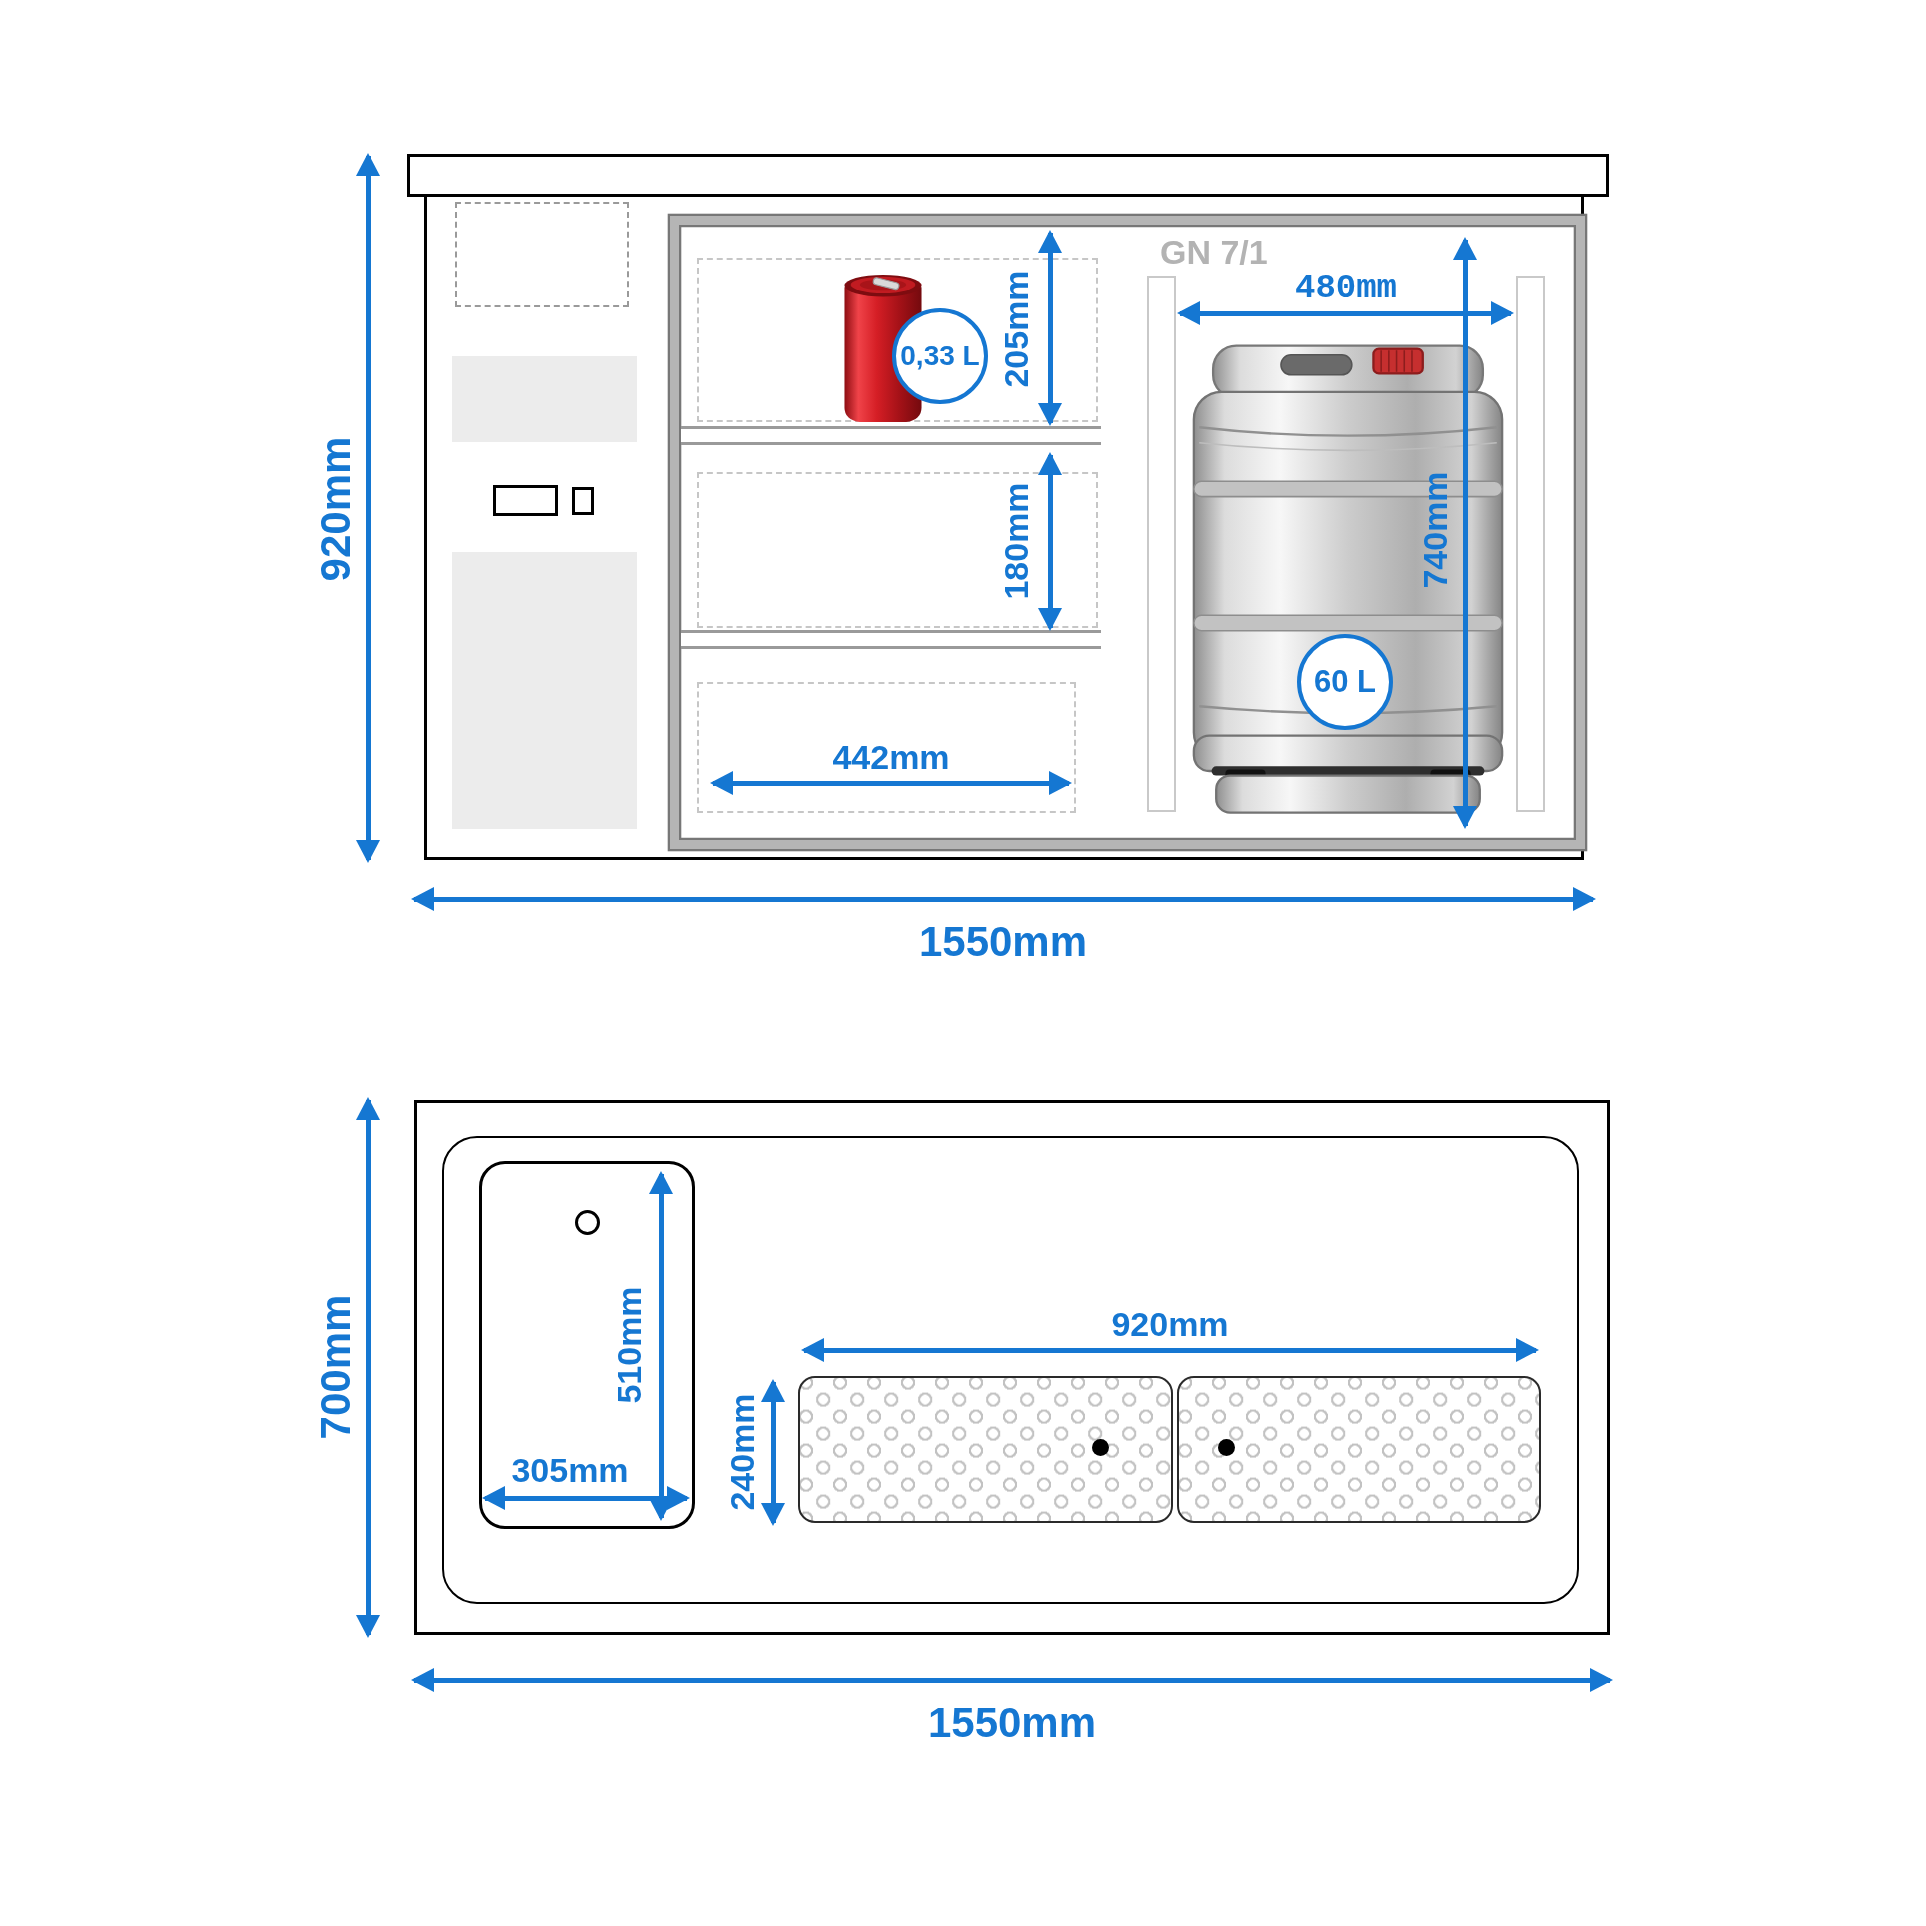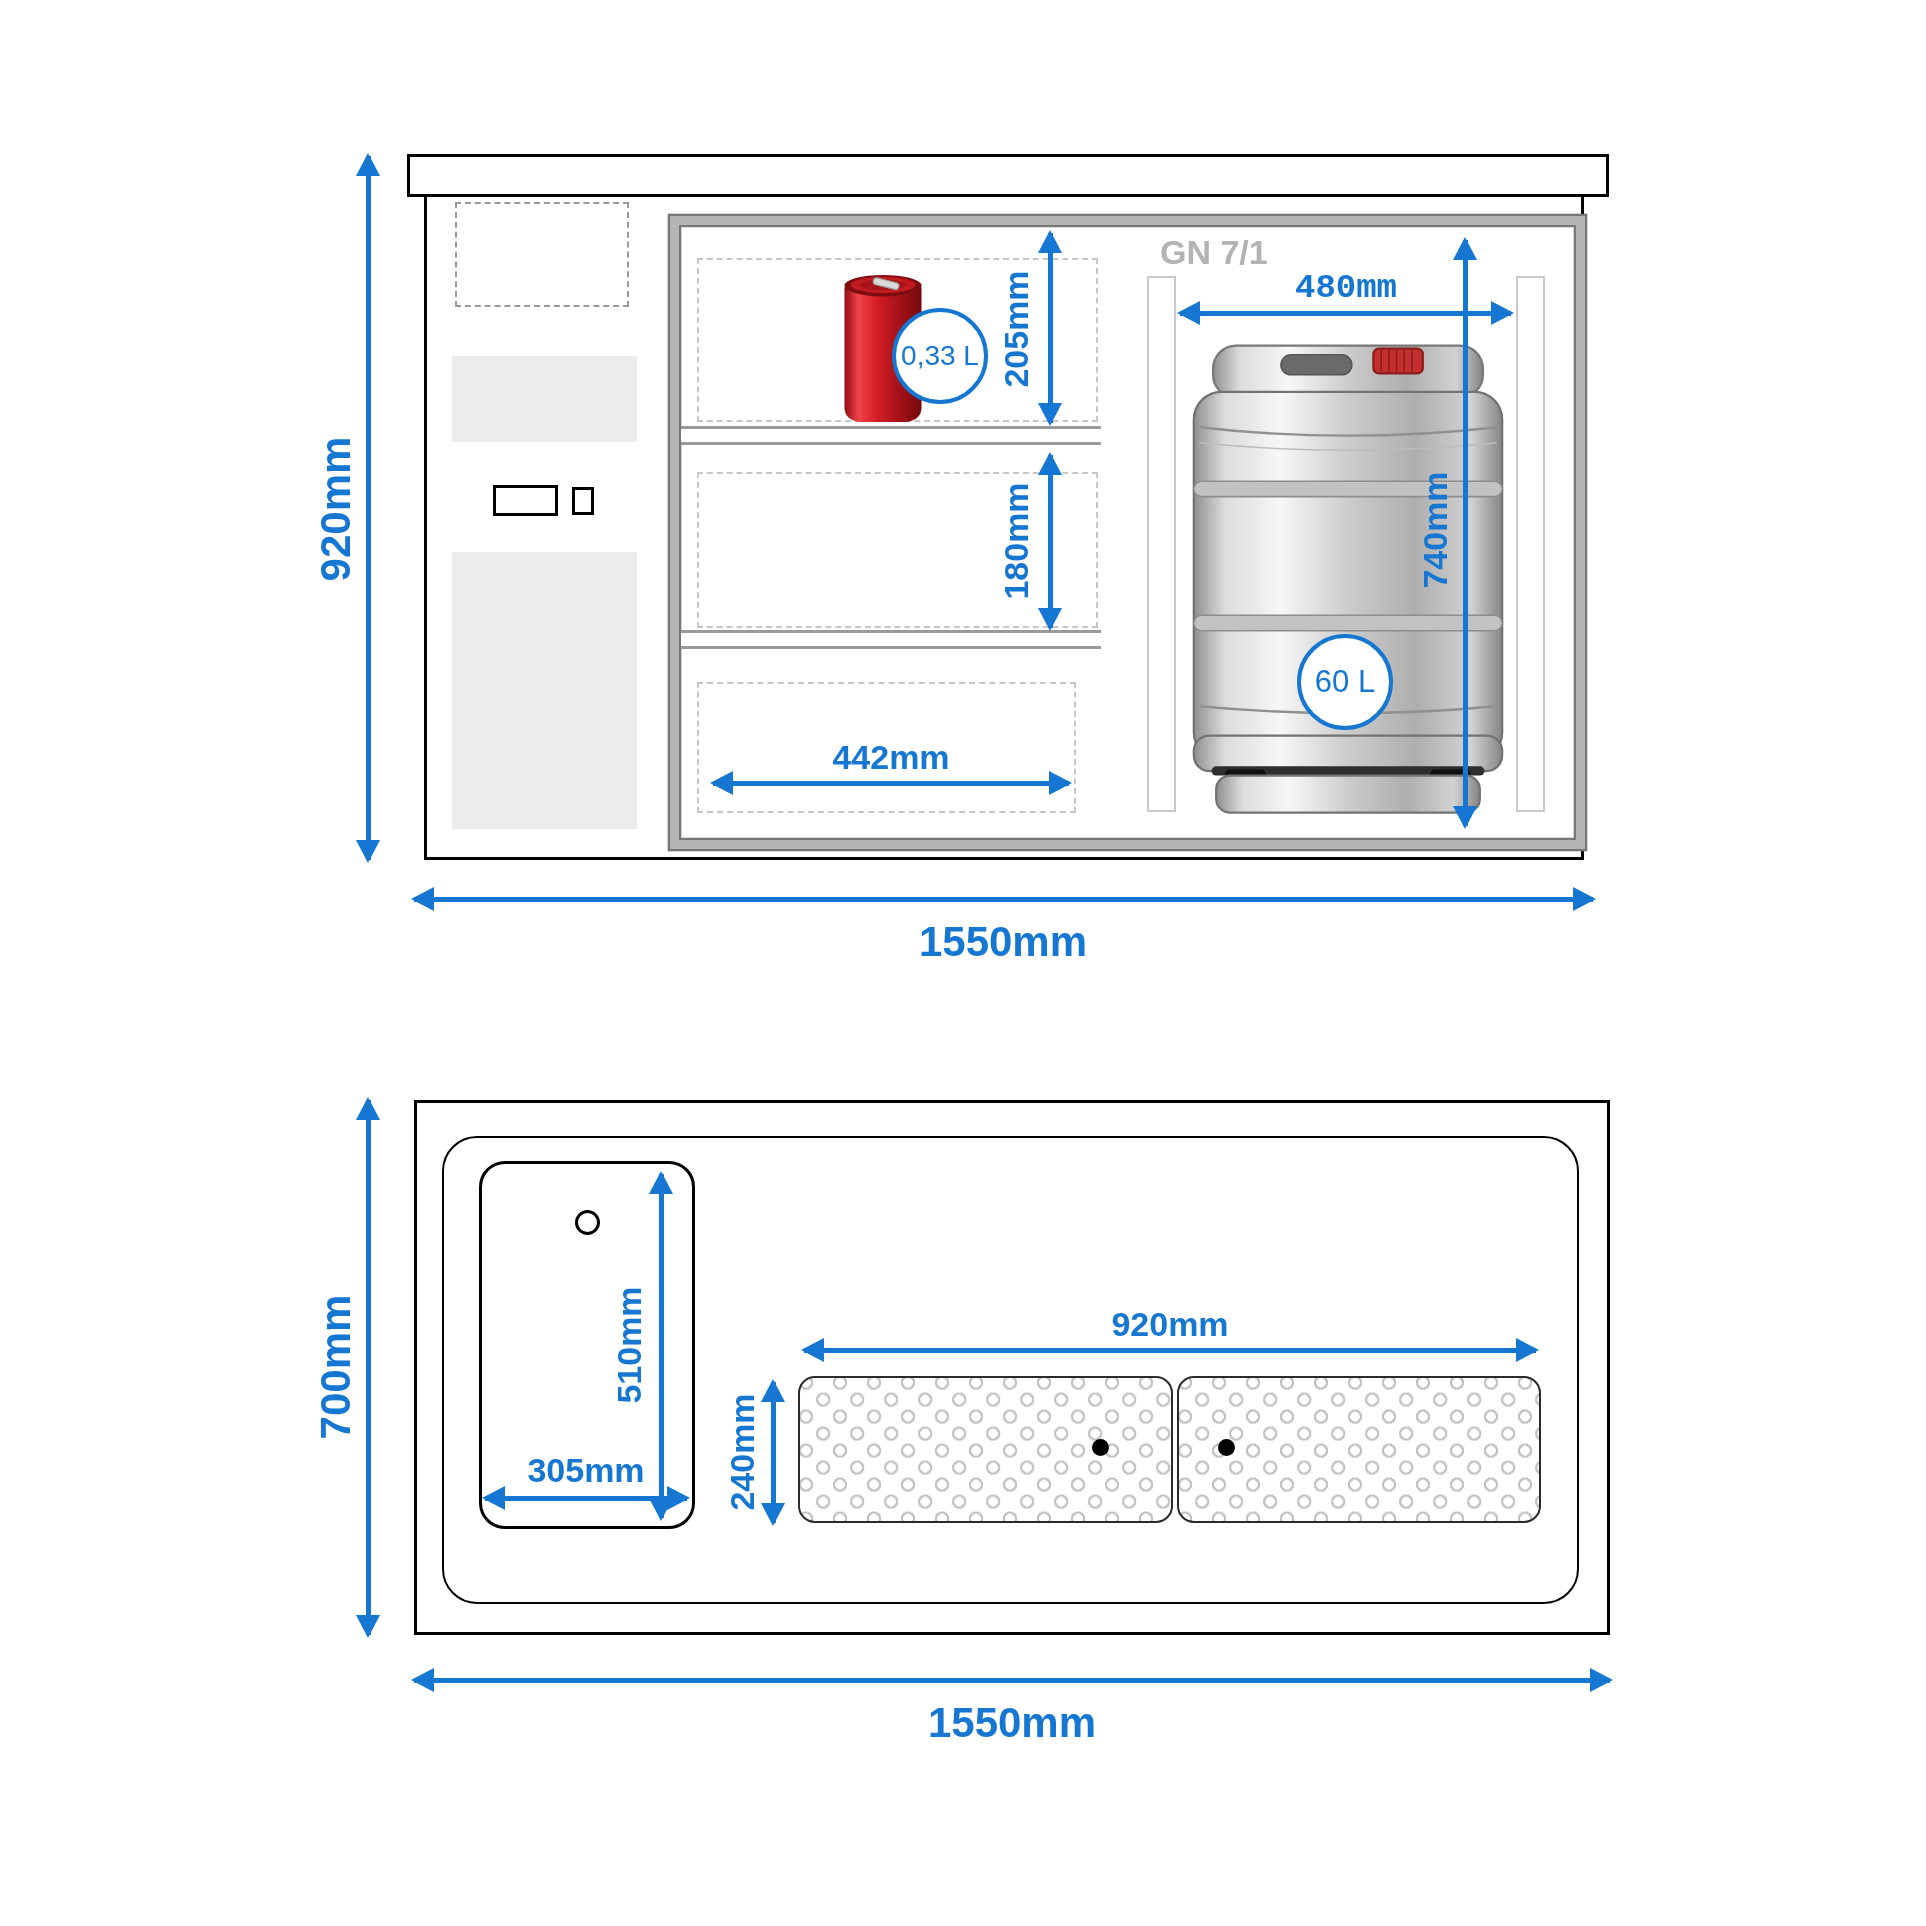--- a/index.html
+++ b/index.html
@@ -21,21 +21,21 @@
   .dimv::after{content:"";position:absolute;bottom:-3.1px;left:50%;transform:translateX(-50%);
     width:0;height:0;border-left:12.3px solid transparent;border-right:12.3px solid transparent;
     border-top:23px solid currentColor;}
   .dim-label{position:absolute;color:#1577d2;font-weight:bold;font-size:34px;white-space:nowrap;
     transform:translate(-50%,-50%);}
   .dim-label.lg{font-size:42px;}
   .dim-label.vert{transform:translate(-50%,-50%) rotate(-90deg);}
   .gn-label{position:absolute;color:#b3b3b3;font-weight:bold;font-size:34px;white-space:nowrap;}
   .badge{position:absolute;width:96px;height:96px;border-radius:50%;border:4.6px solid #1577d2;
     background:#fff;box-sizing:border-box;display:flex;align-items:center;justify-content:center;
-    font-weight:normal;color:#1577d2;font-size:28px;z-index:6;}
+    font-weight:bold;color:#1577d2;font-size:28px;z-index:6;}
   .outline-black{border:3.1px solid #000;background:#fff;box-sizing:border-box;}
   .dashed-gray{border:2.3px dashed #9a9a9a;box-sizing:border-box;}
   .dashed-light{border:2.3px dashed #c6c6c6;box-sizing:border-box;}
   .shelf-board{position:absolute;border-top:3.1px solid #9a9a9a;border-bottom:3.1px solid #9a9a9a;
     background:#fff;box-sizing:border-box;}
   .gray-fill{position:absolute;background:#ececec;}
   .frame{position:absolute;border:9.2px solid #b5b5b5;background:#fff;box-sizing:border-box;
     box-shadow:0 0 0 2.3px #777, inset 0 0 0 2.3px #777;}
   .rail{position:absolute;border:2.3px solid #c9c9c9;background:#fff;box-sizing:border-box;}
   .tray{position:absolute;border:2.3px solid #2a2a2a;border-radius:17px;box-sizing:border-box;
@@ -165,21 +165,21 @@
 
     <div class="tray" style="left:798px;top:1376px;width:375px;height:147px;"></div>
     <div class="tray" style="left:1177px;top:1376px;width:364px;height:147px;"></div>
     <div class="dot" style="left:1092px;top:1439px;"></div>
     <div class="dot" style="left:1218px;top:1439px;"></div>
 
     <div class="dimv dimz" style="left:659px;top:1174px;height:344px;"></div>
     <div class="dim-label vert" style="left:629px;top:1345px;">510mm</div>
 
     <div class="dimh dimz" style="left:485px;top:1496px;width:202px;"></div>
-    <div class="dim-label" style="left:586px;top:1470px;">305mm</div>
+    <div class="dim-label" style="left:570px;top:1470px;">305mm</div>
 
     <div class="dimh dimz" style="left:804px;top:1348px;width:732px;"></div>
     <div class="dim-label" style="left:1170px;top:1324px;">920mm</div>
 
     <div class="dimv dimz" style="left:771px;top:1382px;height:141px;"></div>
     <div class="dim-label vert" style="left:742px;top:1452px;">240mm</div>
 
     <div class="dimv dimz" style="left:366px;top:1100px;height:535px;"></div>
     <div class="dim-label lg vert" style="left:336px;top:1367px;">700mm</div>
 

